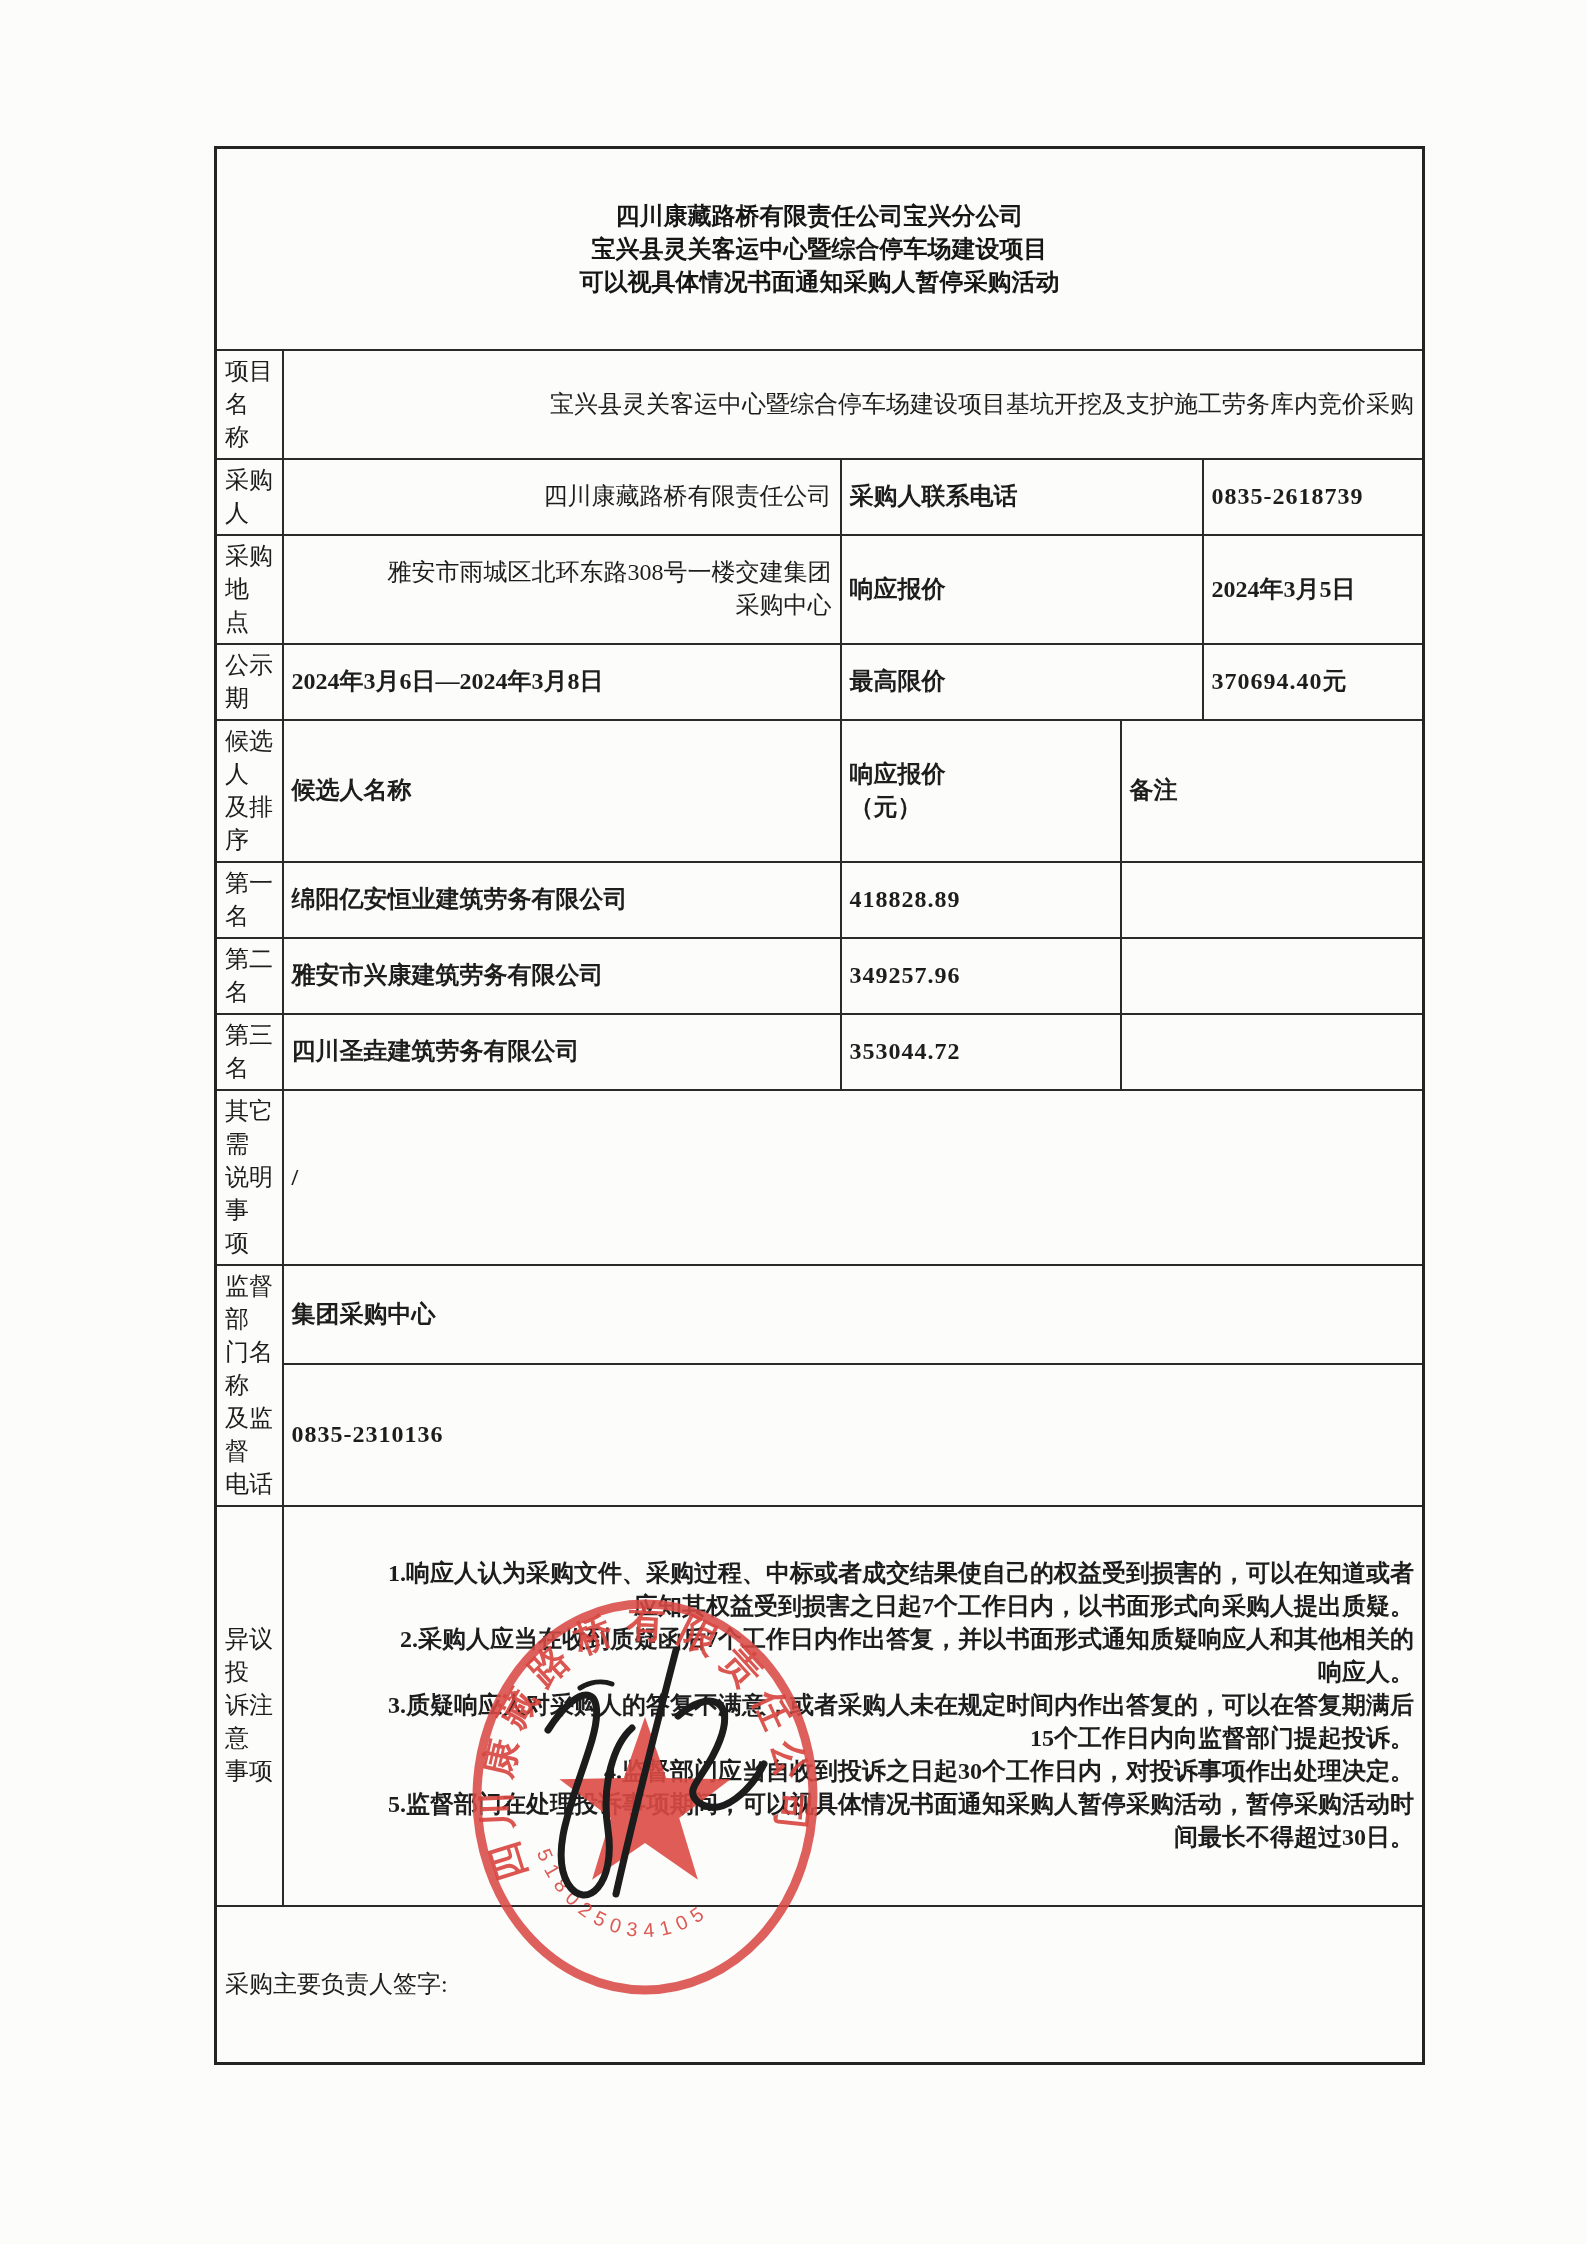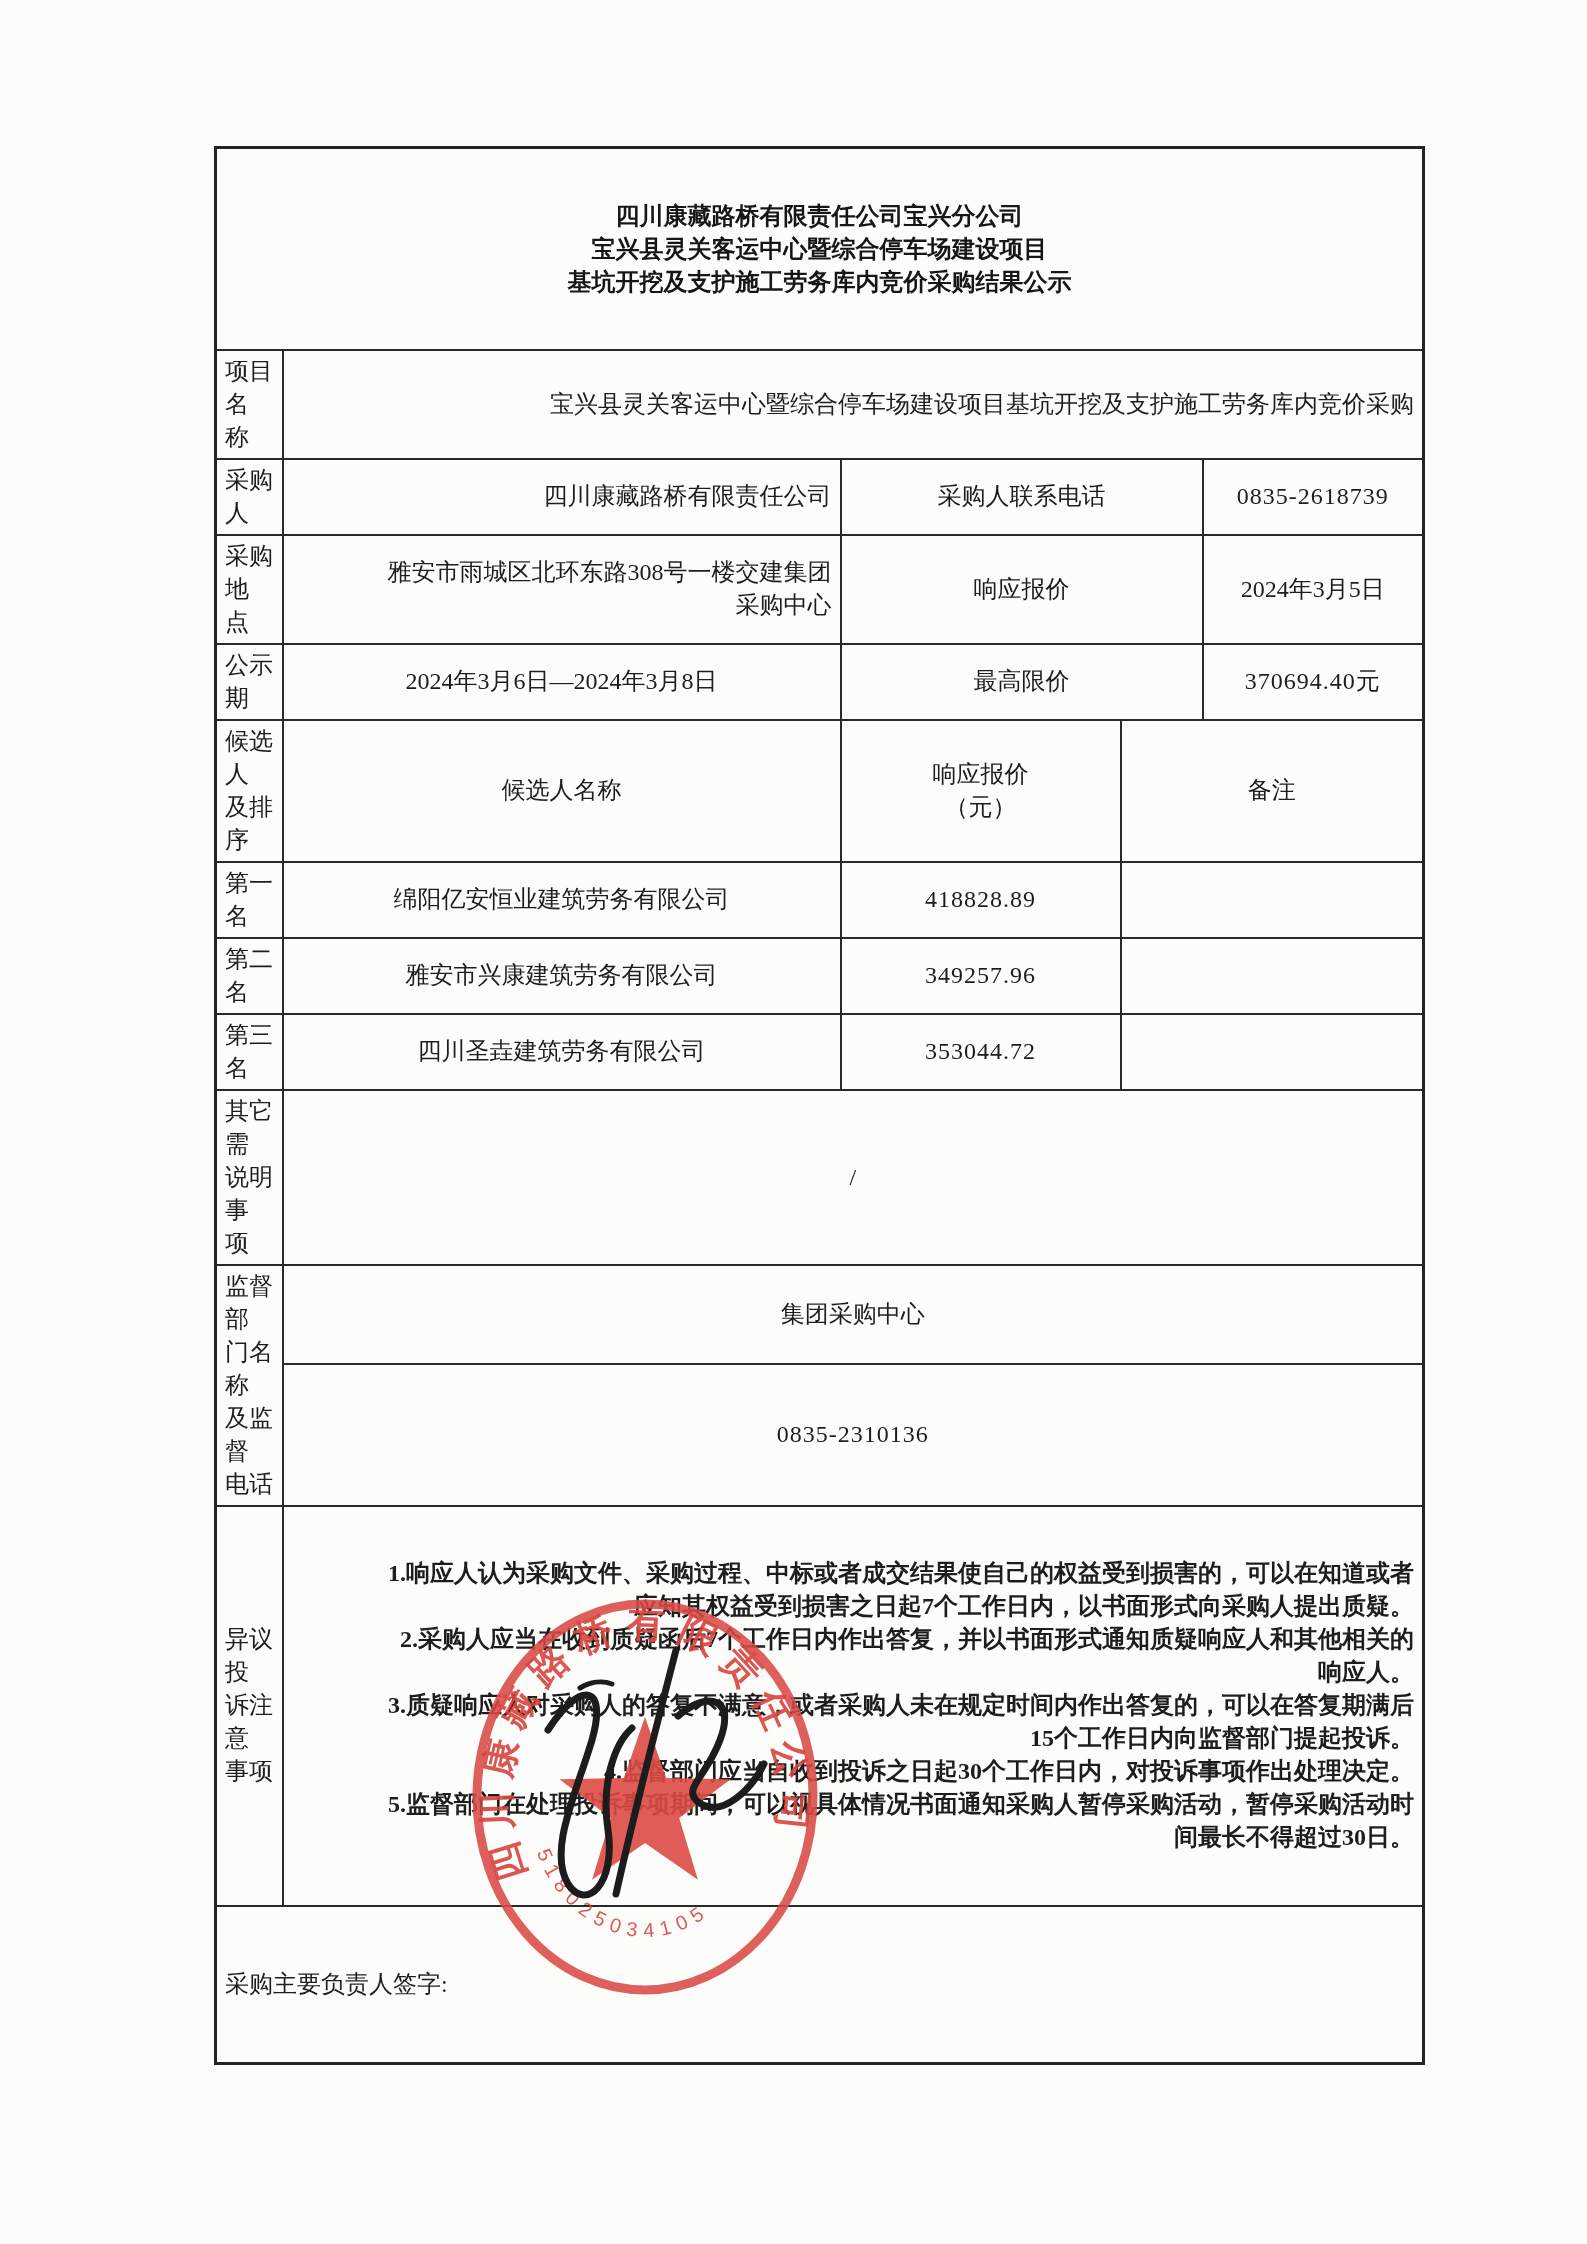--- a/index.html
+++ b/index.html
@@ -30,21 +30,21 @@
     text-align:center;
     font-family:"Liberation Sans","DejaVu Sans",sans-serif;
     font-weight:bold;
     font-size:29px;
     line-height:47px;
     color:#161616;
   }
   .lbl{font-size:24px;line-height:31px;padding-left:6px;padding-right:2px;}
   .lbl-center{text-align:left;padding-left:2px;}
   .val-left{text-align:right;padding-left:12px;}
-  .val-center{text-align:center;}
+  .val-center{text-align:left;font-weight:bold;}
   .num{letter-spacing:1px;}
   .objection-text{
     font-size:23px;
     line-height:37px;
     padding:10px 14px 10px 12px;
     text-align:right;
     vertical-align:middle;
     font-weight:bold;
   }
   .sign-cell{position:relative;font-size:26px;padding-left:34px;}
@@ -71,21 +71,21 @@
       <col style="width:280px">
       <col style="width:82px">
       <col style="width:221px">
     </colgroup>
 
     <tbody>
         <tr style="height:202px">
       <td colspan="5" class="title-cell">
         <div>四川康藏路桥有限责任公司宝兴分公司</div>
         <div>宝兴县灵关客运中心暨综合停车场建设项目</div>
-        <div>基坑开挖及支护施工劳务库内竞价采购结果公示</div>
+        <div>可以视具体情况书面通知采购人暂停采购活动</div>
       </td>
     </tr>
 
     <tr style="height:88px">
       <td class="lbl pre">项目名
 称</td>
       <td colspan="4" class="val-left">宝兴县灵关客运中心暨综合停车场建设项目基坑开挖及支护施工劳务库内竞价采购</td>
     </tr>
 
     <tr style="height:72px">

